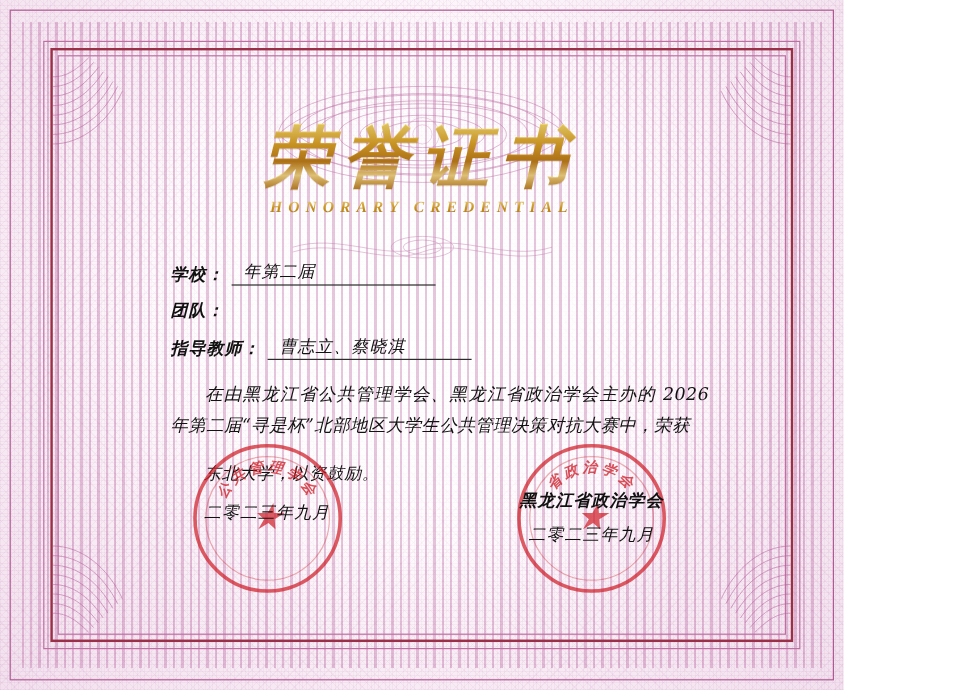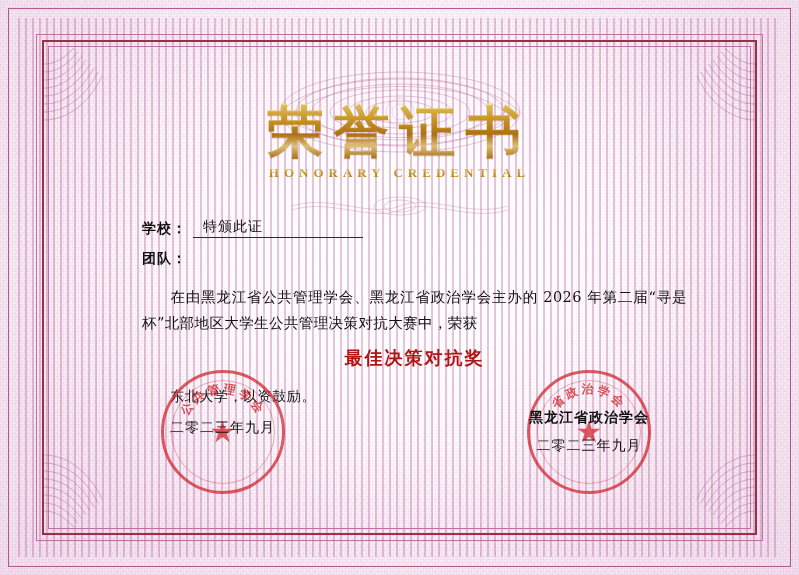--- a/index.html
+++ b/index.html
@@ -9,26 +9,27 @@
   body {
     width: 799px;
     height: 575px;
     background: #ffffff;
     font-family: "Liberation Serif", serif;
     overflow: hidden;
   }
 
   .certificate {
     position: relative;
-    width: 799px;
+    width: 703px;
     height: 575px;
     box-sizing: border-box;
     background:
       radial-gradient(ellipse at 50% 42%, #ffffff 0%, #fdf7fb 42%, #f7eaf4 72%, #f2e0ee 100%);
     overflow: hidden;
+    font-style: italic;
   }
 
   
   .guilloche {
     position: absolute;
     inset: 0;
     pointer-events: none;
     opacity: 0.55;
     background-image:
       repeating-linear-gradient(0deg, rgba(190,120,170,0.16) 0px, rgba(190,120,170,0.16) 0.6px, rgba(255,255,255,0) 0.6px, rgba(255,255,255,0) 3px),
@@ -375,31 +376,34 @@
         <path d="M2,18 C40,6 80,30 110,18 C140,6 180,30 218,18"></path>
         <ellipse cx="110" cy="14" rx="26" ry="9"></ellipse>
         <ellipse cx="110" cy="14" rx="16" ry="6"></ellipse>
       </g>
     </svg>
 
     <div class="fields">
 
       <div class="field-row">
         <span class="field-label">学校：</span>
-        <span class="field-value">特颁此证</span>
+        <span class="field-value">年第二届</span>
       </div>
 
       <div class="field-row">
         <span class="field-label">团队：</span>
       </div>
 
+      <div class="field-row">
+        <span class="field-label">指导教师：</span>
+        <span class="field-value">曹志立、蔡晓淇</span>
+      </div>
 
       <div class="paragraph"><span class="indent"></span><span>在由黑龙江省公共管理学会、黑龙江省政治学会主办的 2026 年第二届“寻是杯”北部地区大学生公共管理决策对抗大赛中，荣获</span></div>
 
-      <div class="award">最佳决策对抗奖</div>
 
       <div class="closing"><span class="indent"></span><span>东北大学，以资鼓励。</span></div>
     </div>
 
     <div class="signatures">
 
       <div class="sig-block">
         <div class="stamp"></div>
         <div class="stamp-star">★</div>
         <svg class="stamp-text" viewBox="0 0 118 118">

